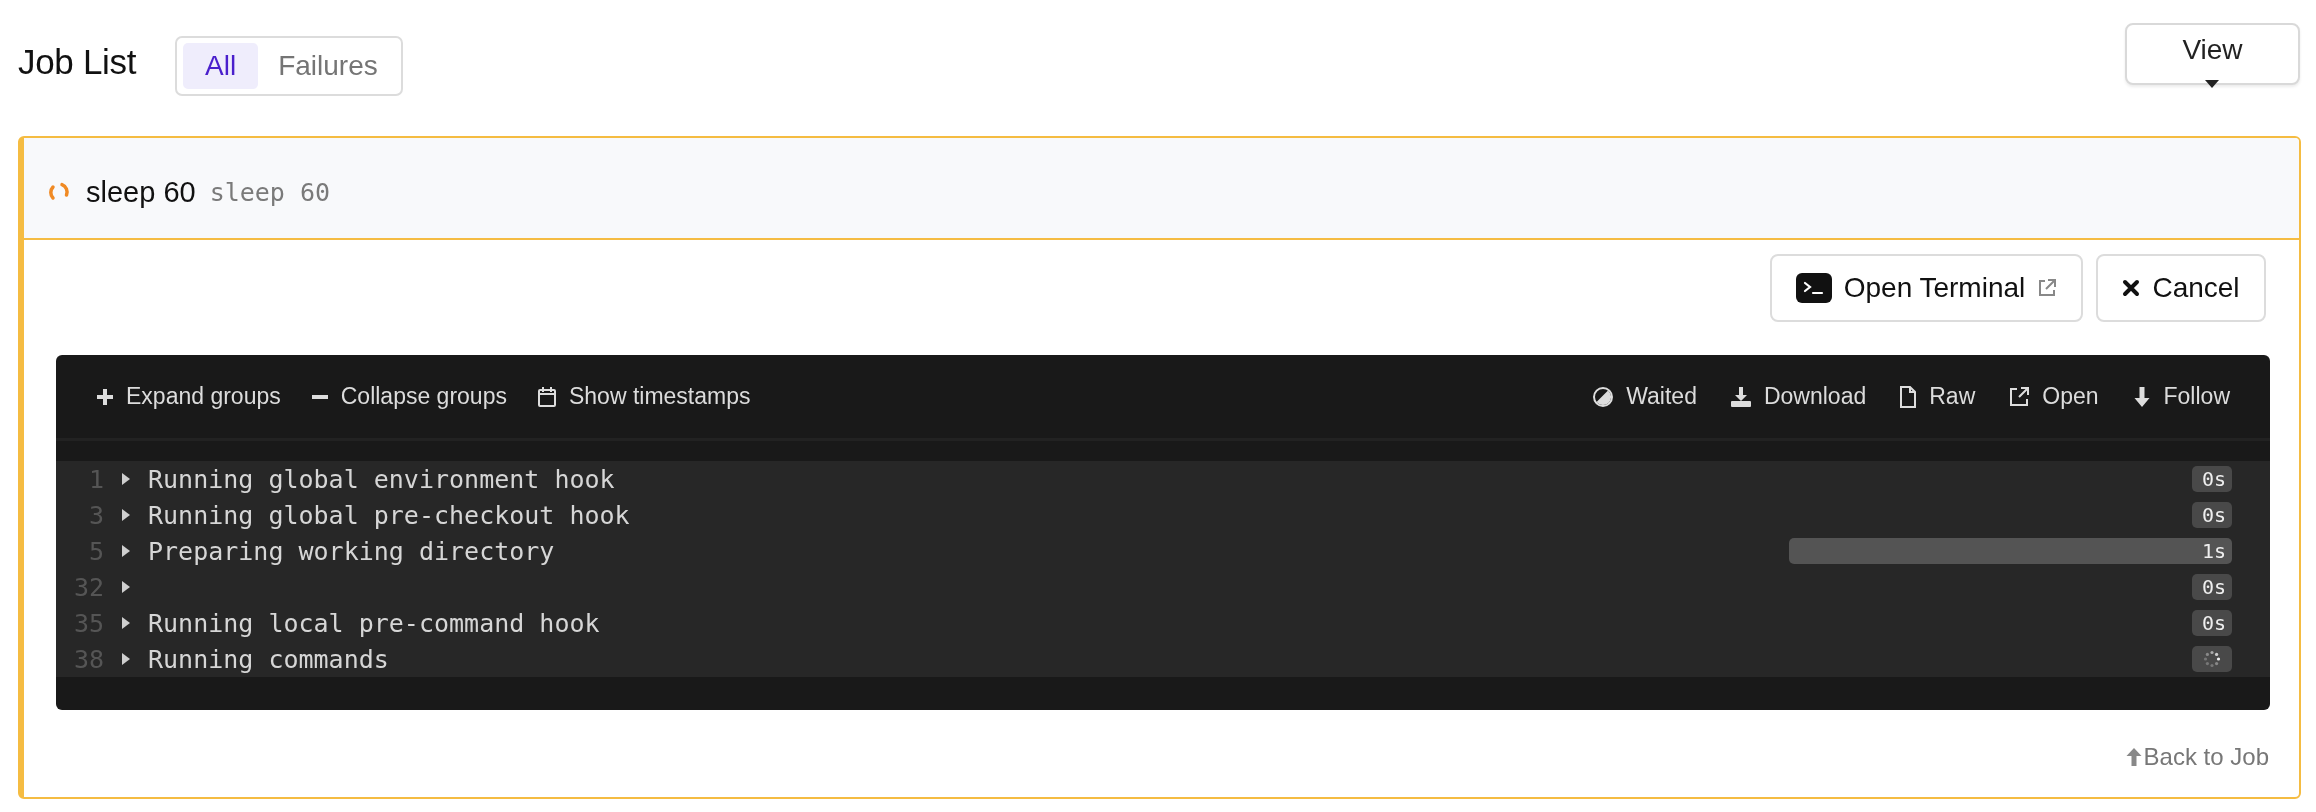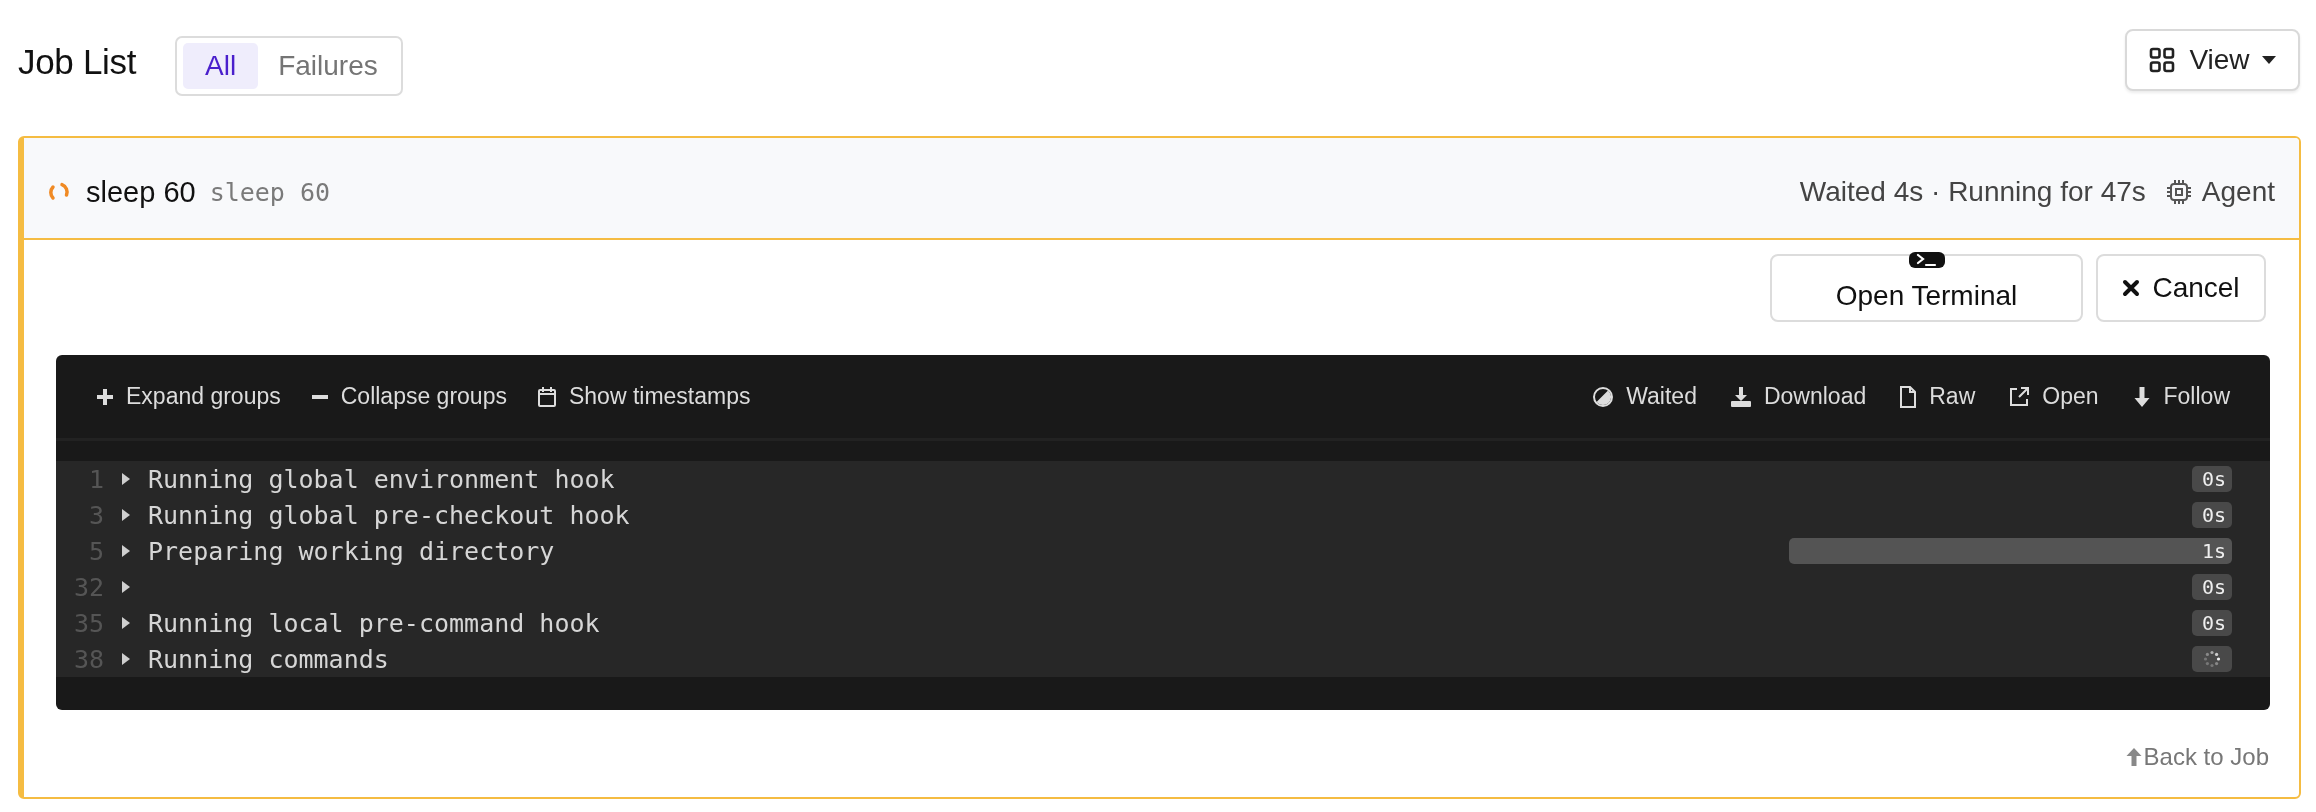--- a/index.html
+++ b/index.html
@@ -4,21 +4,21 @@
 <style>
   * { box-sizing: border-box; margin: 0; padding: 0; }
   html, body { width: 2316px; height: 812px; background: #ffffff; overflow: hidden; }
   body { font-family: "Liberation Sans", sans-serif; color: #111; position: relative; }
 
   
   .page-title { position: absolute; left: 18px; top: 42px; font-size: 35px; color: #111; letter-spacing: -0.3px; }
   .seg { position: absolute; left: 175px; top: 36px; width: 228px; height: 60px; border: 2px solid #dcdcdc; border-radius: 7px; display: flex; align-items: center; padding: 0 6px; }
   .seg-item { height: 46px; display: flex; align-items: center; padding: 0 20px; font-size: 28px; color: #757575; border-radius: 5px; cursor: pointer; }
   .seg-item.active { background: #efedfc; color: #4a1fcc; padding: 8px 22px; }
-  .view-btn { position: absolute; left: 2125px; top: 29px; width: 175px; height: 62px; border: 2px solid #d9d9d9; border-radius: 8px; display: flex; align-items: center; justify-content: center; gap: 14px; font-size: 28px; color: #222; box-shadow: 0 2px 3px rgba(0,0,0,0.08); cursor: pointer; background: #fff; }
+  .view-btn { position: absolute; left: 2125px; top: 23px; width: 175px; height: 62px; border: 2px solid #d9d9d9; border-radius: 8px; display: flex; align-items: center; justify-content: center; gap: 14px; font-size: 28px; color: #222; box-shadow: 0 2px 3px rgba(0,0,0,0.08); cursor: pointer; background: #fff; flex-direction: column; }
   .view-btn .caret { width: 0; height: 0; border-left: 7px solid transparent; border-right: 7px solid transparent; border-top: 8px solid #222; margin-left: -2px; }
 
   
   .card { position: absolute; left: 18px; top: 136px; width: 2283px; height: 663px; border: 2px solid #f5bc42; border-left-width: 6px; border-radius: 6px; background: #fff; overflow: hidden; }
   .card-header { height: 102px; background: #f8f9fb; border-bottom: 2px solid #f5bc42; display: flex; align-items: center; padding: 8px 24px 0 24px; }
   .spinner { width: 22px; height: 22px; margin-right: 16px; }
   .job-name { font-size: 29px; color: #111; margin-right: 14px; }
   .job-cmd { font-family: "DejaVu Sans Mono", monospace; font-size: 25px; color: #7a7a7a; }
   .header-right { margin-left: auto; display: flex; align-items: center; font-size: 28px; color: #444; }
   .agent { display: flex; align-items: center; margin-left: 20px; gap: 10px; color: #444; cursor: pointer; }
@@ -68,35 +68,24 @@
 </div>
 
 <div class="card">
   <div class="card-header">
     <svg class="spinner" viewBox="0 0 22 22" fill="none" stroke="#f08a24" stroke-width="3.5" stroke-linecap="round">
       <path d="M5 17 A8 8 0 0 1 5 6"></path>
       <path d="M14 3.6 A8 8 0 0 1 18.5 14"></path>
     </svg>
     <span class="job-name">sleep 60</span>
     <span class="job-cmd">sleep 60</span>
-    <div class="header-right">
-      <span>Waited 4s · Running for 47s</span>
-      <span class="agent">
-        <svg width="26" height="26" viewBox="0 0 26 26" fill="none" stroke="#555" stroke-width="2">
-          <rect x="5" y="5" width="16" height="16" rx="3"></rect>
-            <rect x="10" y="10" width="6" height="6"></rect>
-          <path d="M9 1v4M13 1v4M17 1v4M9 21v4M13 21v4M17 21v4M1 9h4M1 13h4M1 17h4M21 9h4M21 13h4M21 17h4"></path>
-        </svg>
-        <span>Agent</span>
-      </span>
-    </div>
-  </div>
-
-
-  <div class="btn" style="left:1746px;width:313px;flex-direction:column;">
+  </div>
+
+
+  <div class="btn" style="left:1746px;width:313px;">
     <span class="term-icon">
       <svg width="22" height="16" viewBox="0 0 22 16" fill="none" stroke="#fff" stroke-width="2.2" stroke-linecap="round">
           <path d="M2 3l5 4-5 4"></path>
           <path d="M10 13h9"></path>
         </svg>
     </span>
     <span>Open Terminal</span>
     <svg width="20" height="20" viewBox="0 0 20 20" fill="none" stroke="#888" stroke-width="2">
         <path d="M8 3H3v14h14v-5"></path>
         <path d="M11 2h7v7M18 2l-9 9"></path>

